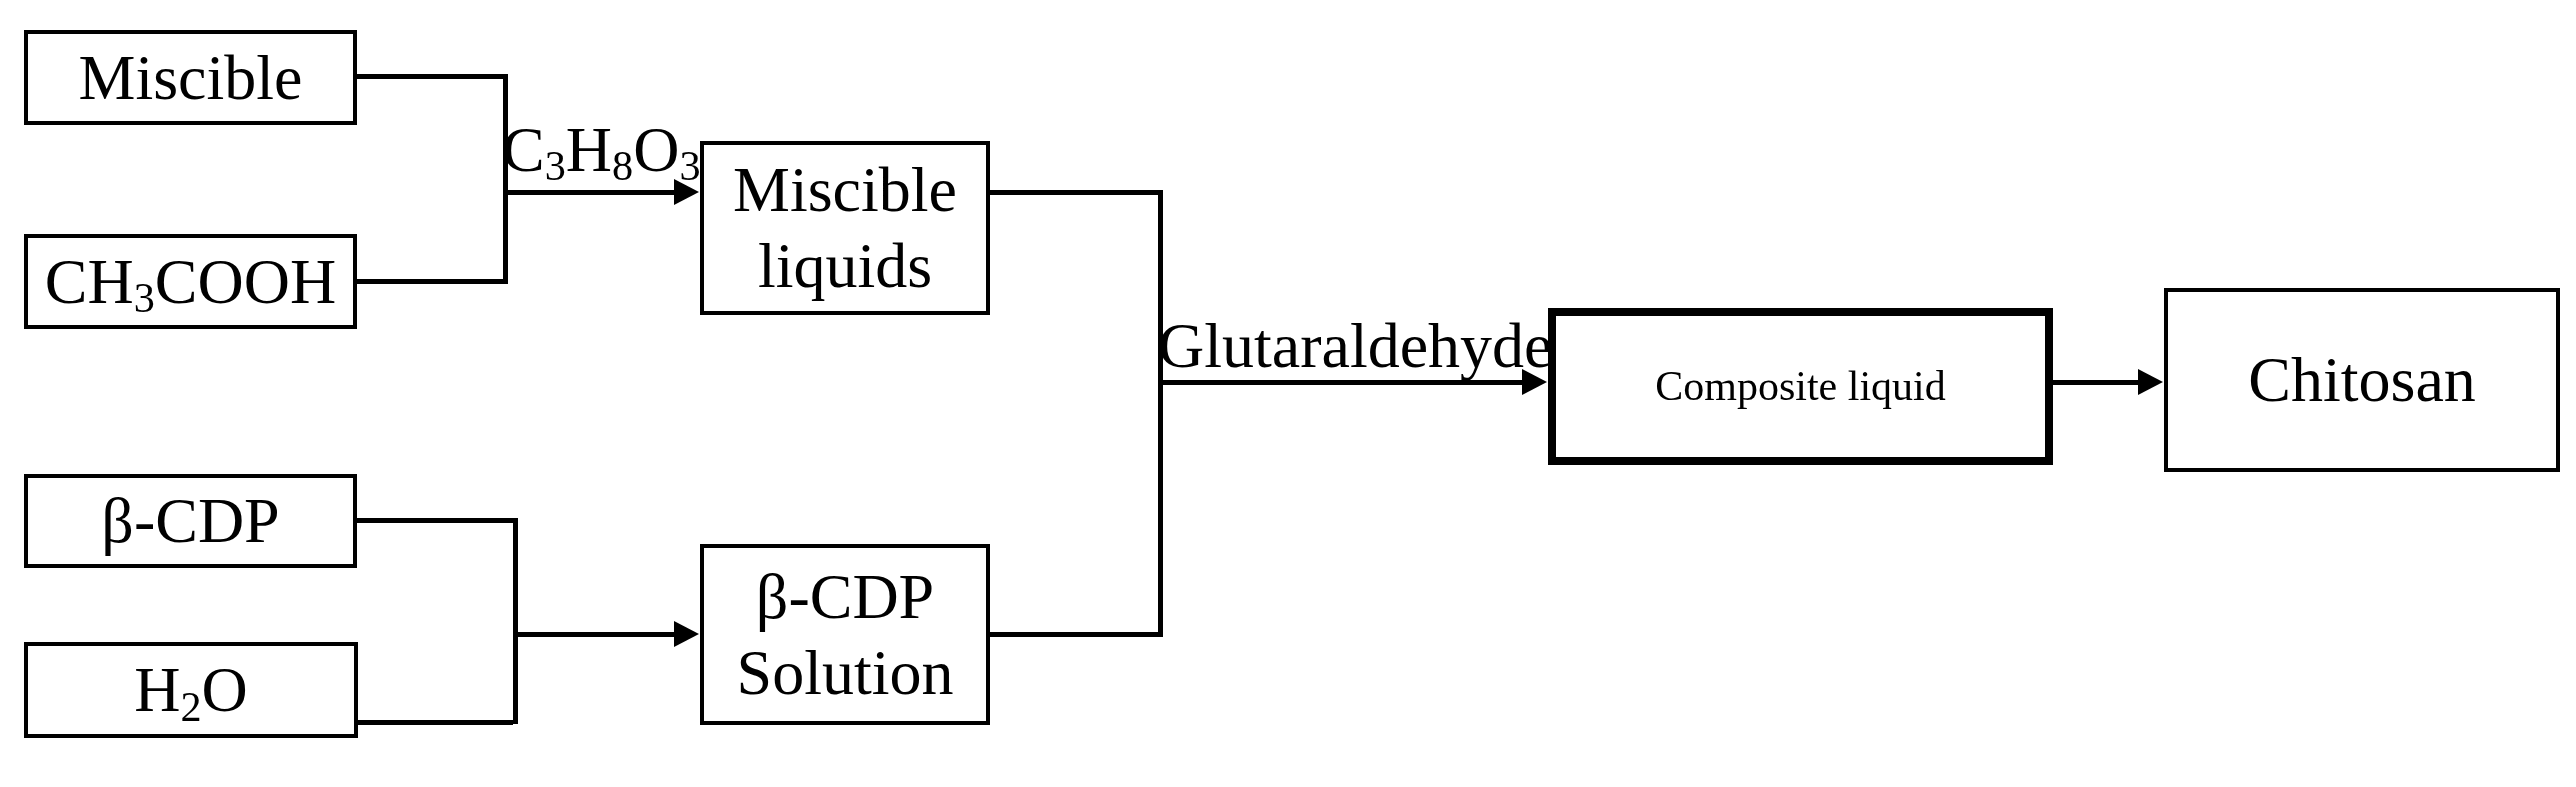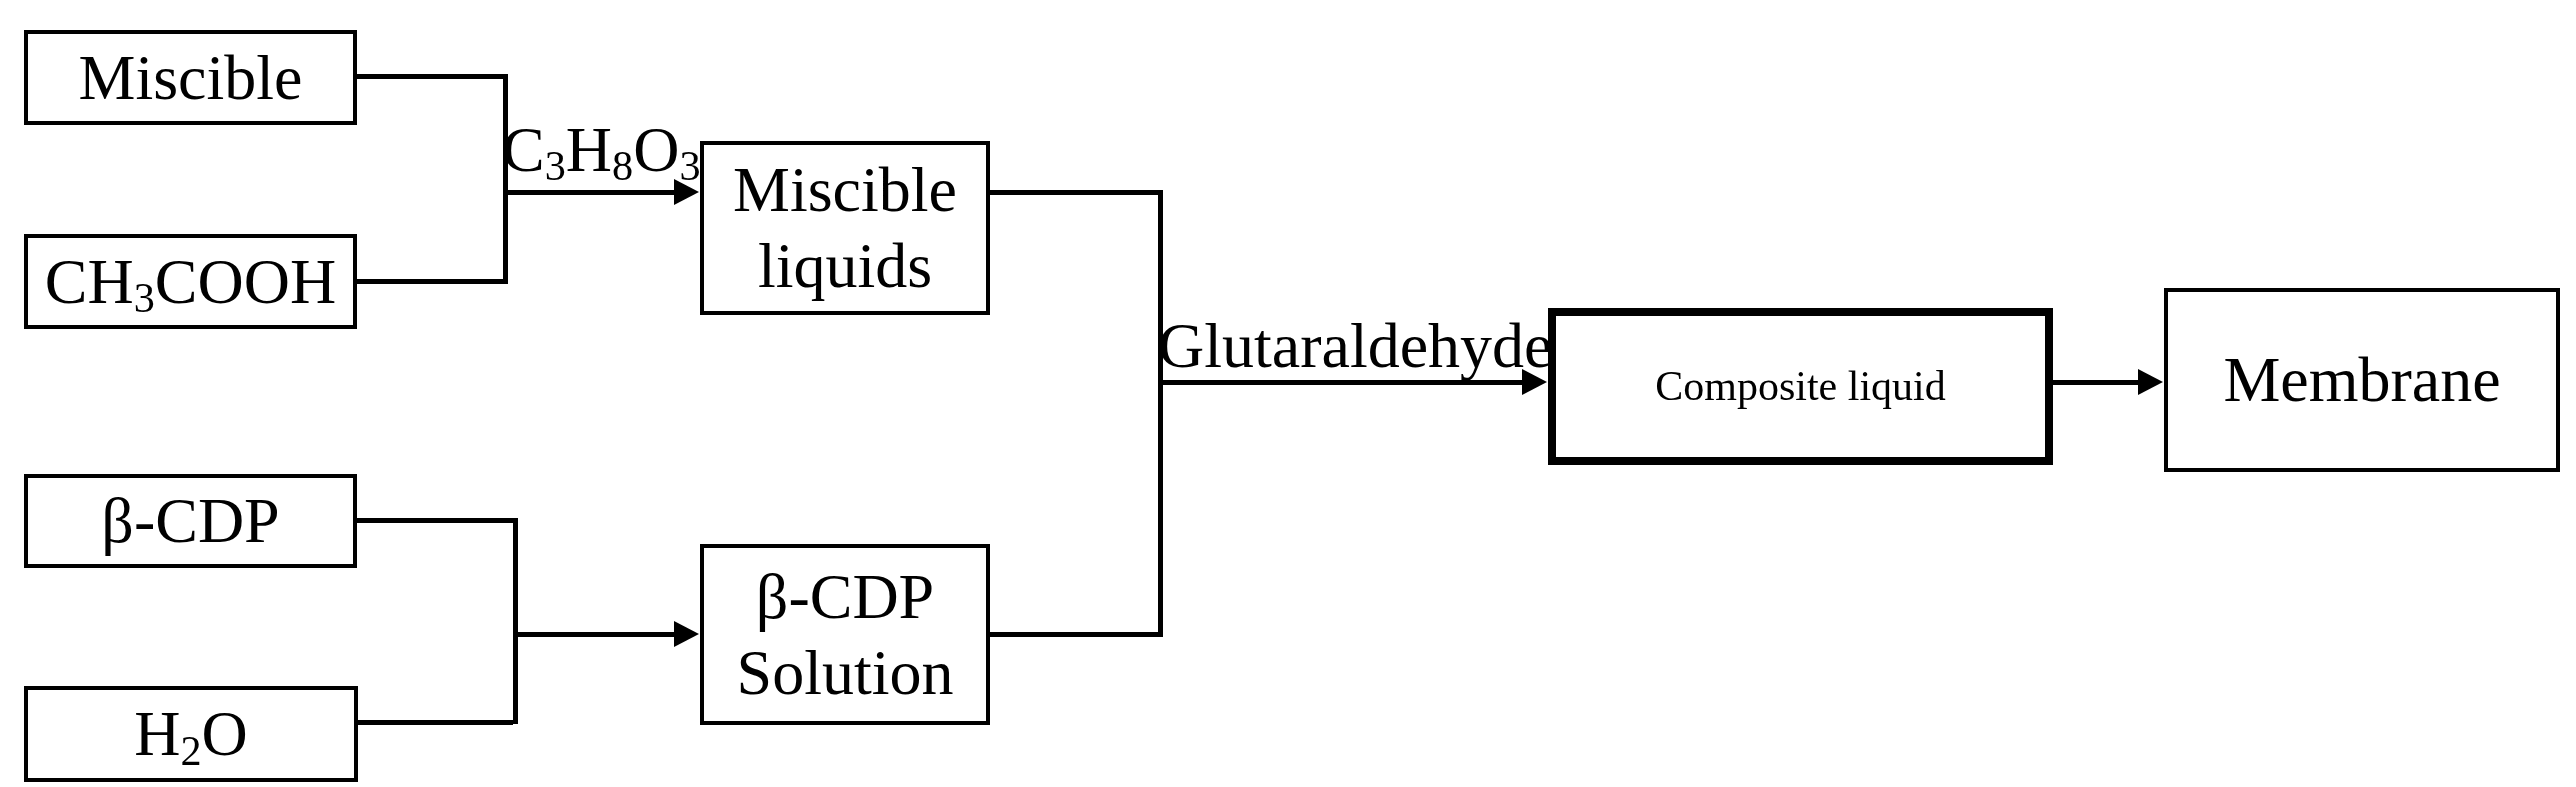--- a/index.html
+++ b/index.html
@@ -56,21 +56,21 @@
     line-height: 0;
     vertical-align: baseline;
     position: relative;
     top: 0.22em;
   }
 
   
   #box-chitosan   { left: 24px;   top: 30px;  width: 333px; height: 95px; }
   #box-acetic     { left: 24px;   top: 234px; width: 333px; height: 95px; font-family: Liberation Serif, serif; }
   #box-bcdp       { left: 24px;   top: 474px; width: 333px; height: 94px; }
-  #box-water      { left: 24px;   top: 686px; width: 334px; height: 96px; }
+  #box-water      { left: 24px;   top: 642px; width: 334px; height: 96px; }
   #box-miscible   { left: 700px;  top: 106px; width: 290px; height: 174px; margin-top: 35px; }
   #box-solution   { left: 700px;  top: 544px; width: 290px; height: 181px; }
   #box-composite  { left: 1548px; top: 308px; width: 505px; height: 157px; font-size: 42px; }
   #box-membrane   { left: 2164px; top: 288px; width: 396px; height: 184px; }
 
   
   #line-chitosan-out   { left: 357px;  top: 74px;  width: 151px; height: 4.8px; }
   #line-acetic-out     { left: 357px;  top: 279px; width: 151px; height: 4.8px; }
   #line-merge-top      { left: 503px;  top: 74px;  width: 4.8px;   height: 210px; }
   #line-arrow1-shaft   { left: 503px;  top: 190px; width: 171px; height: 4.8px; }
@@ -121,21 +121,21 @@
   <div class="box" id="box-solution">
     <span>β-CDP</span>
     <span>Solution</span>
   </div>
 
   <div class="box thick" id="box-composite">
     <span>Composite liquid</span>
   </div>
 
   <div class="box" id="box-membrane">
-    <span>Membrane</span>
+    <span>Chitosan</span>
   </div>
 
   <div class="line" id="line-chitosan-out"></div>
   <div class="line" id="line-acetic-out"></div>
   <div class="line" id="line-merge-top"></div>
   <div class="line" id="line-arrow1-shaft"></div>
   <div class="arrowhead" id="head-arrow1"></div>
 
   <div class="line" id="line-bcdp-out"></div>
   <div class="line" id="line-water-out"></div>

